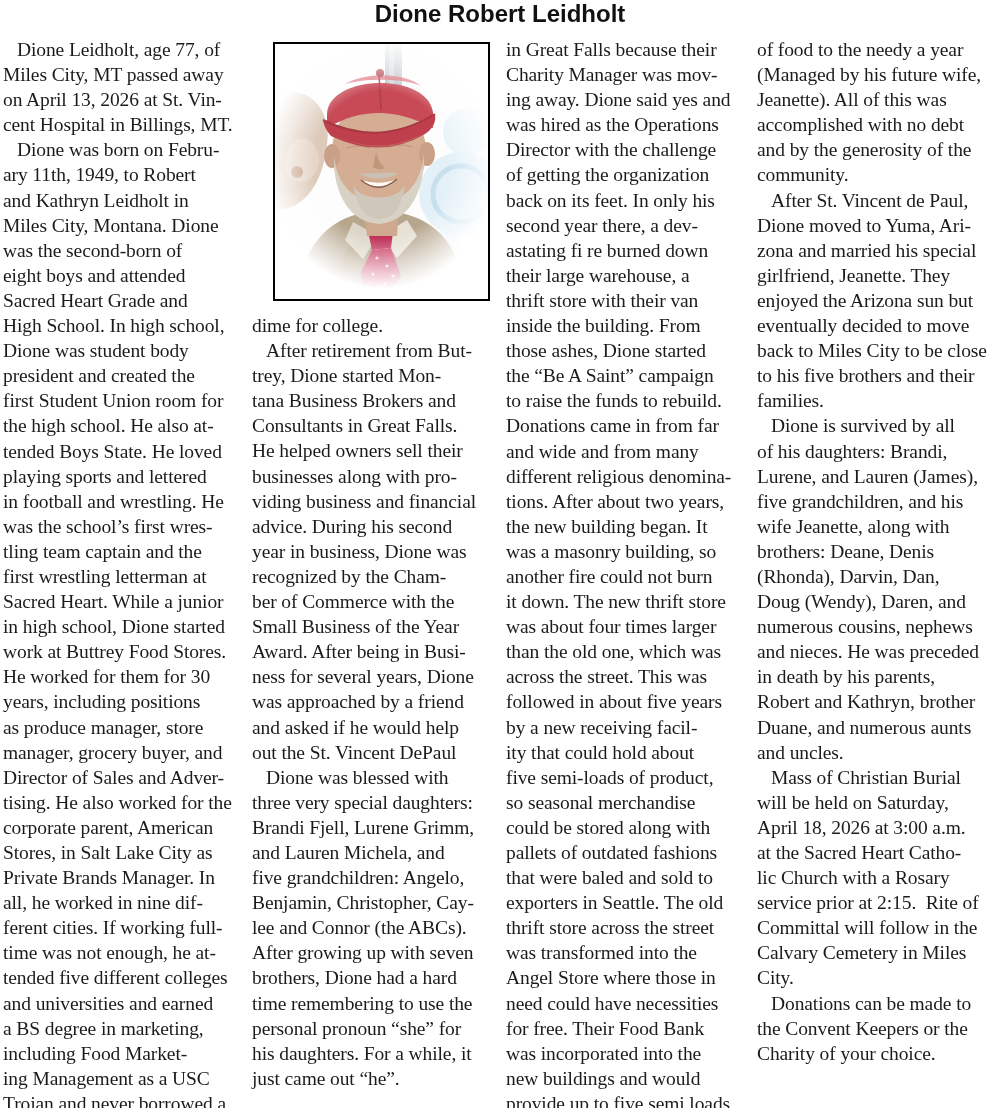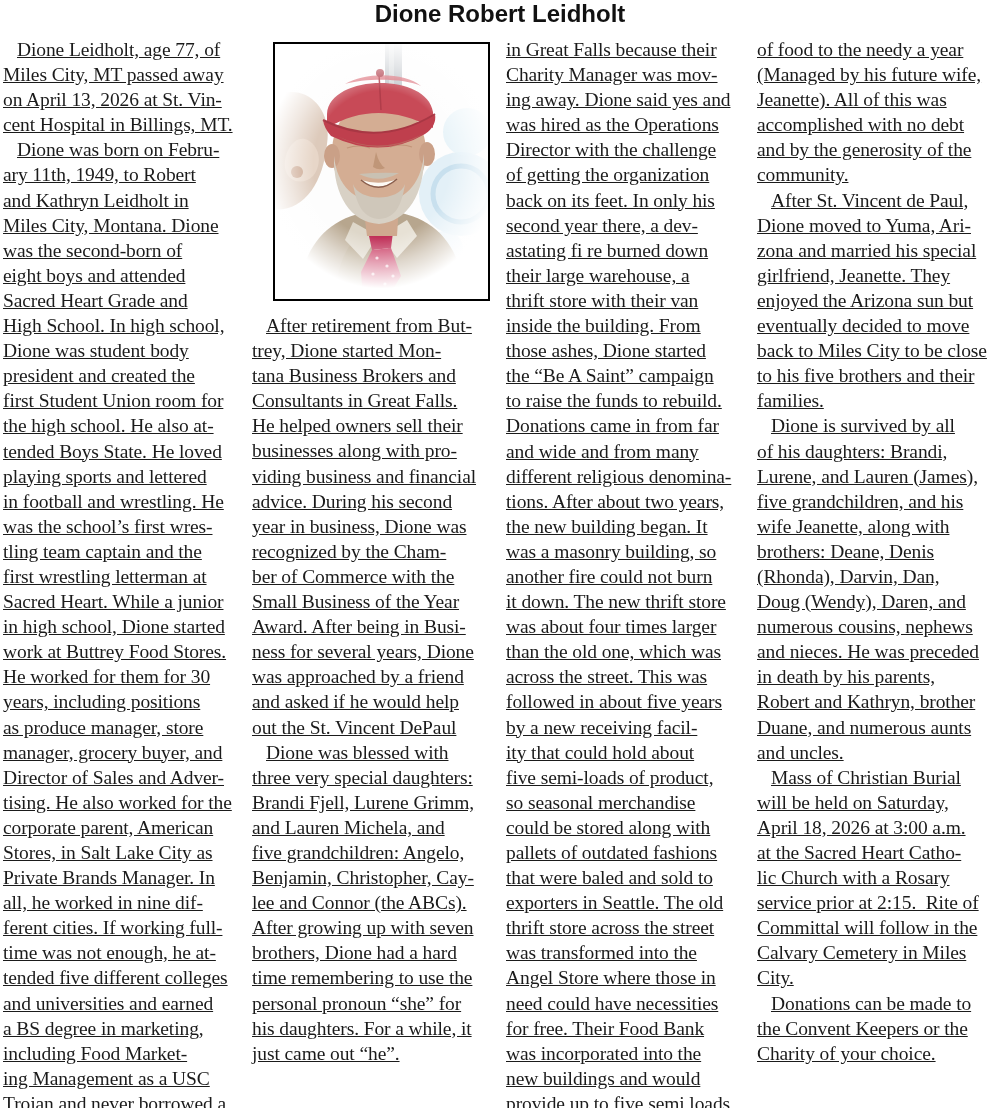--- a/index.html
+++ b/index.html
@@ -31,21 +31,20 @@
   .col-1 { left: 3px;   width: 242px; }
   .col-2 { left: 252px; width: 243px; }
   .col-3 { left: 506px; width: 244px; }
   .col-4 { left: 757px; width: 245px; }
   .col p {
     margin: 0;
     font-size: 19.5px;
     line-height: 25.1px;
     white-space: pre;
     letter-spacing: -0.1px;
-    text-decoration: underline;
   }
   .col p.indent { text-indent: 14px; }
   .photo-frame {
     position: relative;
     margin: 5px 0 12px 21px;
     width: 213px;
     height: 255px;
     border: 2px solid #000;
     background: #fff;
     overflow: hidden;
@@ -173,20 +172,21 @@
         <path d="M104,30 L106,66" stroke="#b03d4a" stroke-width="1.5" fill="none"></path>
         <circle cx="105" cy="29" r="4" fill="#b03d4a"></circle>
 
         <path d="M48,76 Q104,104 160,70 Q162,82 150,90 Q106,116 56,92 Q49,84 48,76 Z" fill="#bf3f4d"></path>
         <path d="M48,76 Q104,104 160,70" fill="none" stroke="#a83744" stroke-width="2"></path>
 
         <path d="M62,92 Q104,112 148,90 Q130,102 104,103 Q80,102 62,92 Z" fill="#b98a6e" opacity="0.45"></path>
       </svg>
       <div class="vignette"></div>
     </div>
+    <p>dime for college.</p>
     <p class="indent">After retirement from But-
 trey, Dione started Mon-
 tana Business Brokers and
 Consultants in Great Falls.
 He helped owners sell their
 businesses along with pro-
 viding business and financial
 advice. During his second
 year in business, Dione was
 recognized by the Cham-

